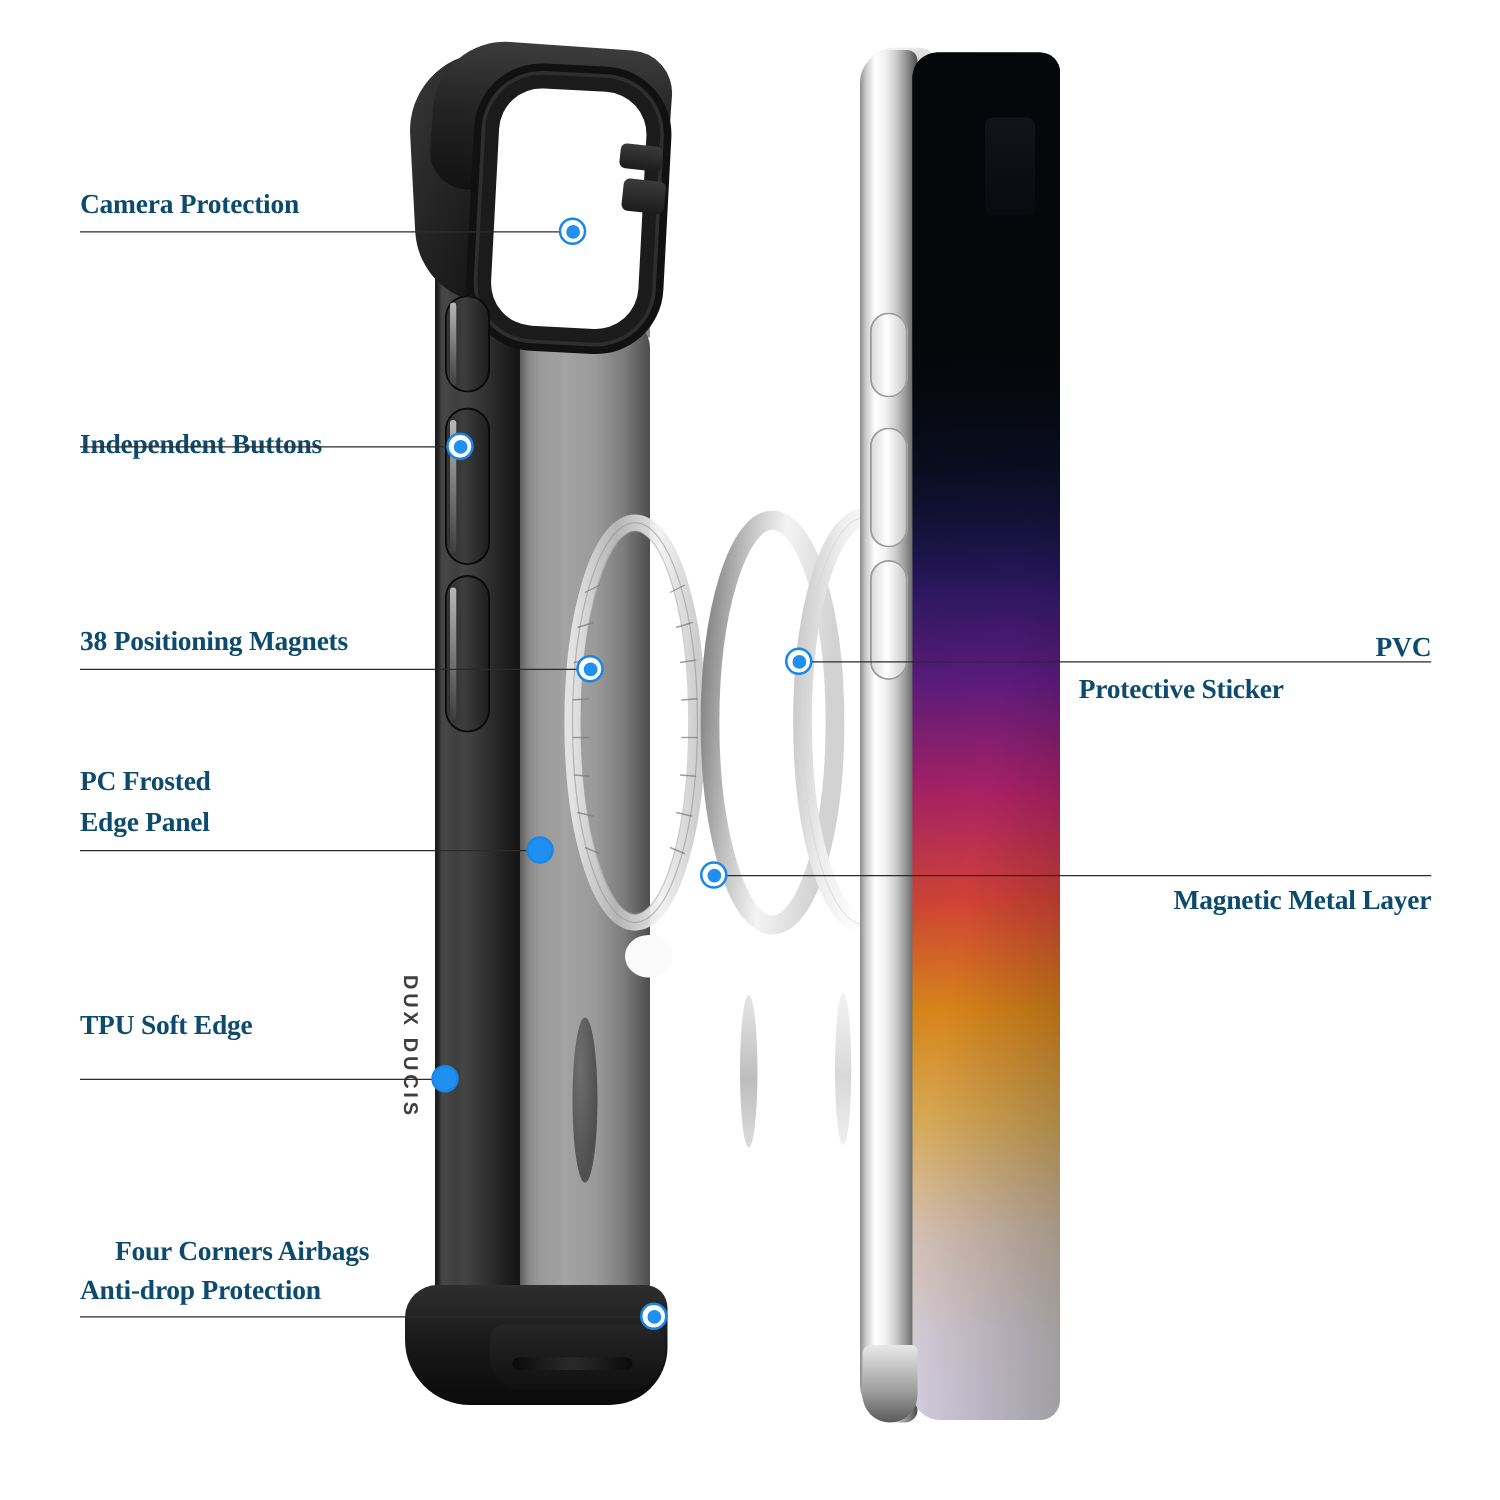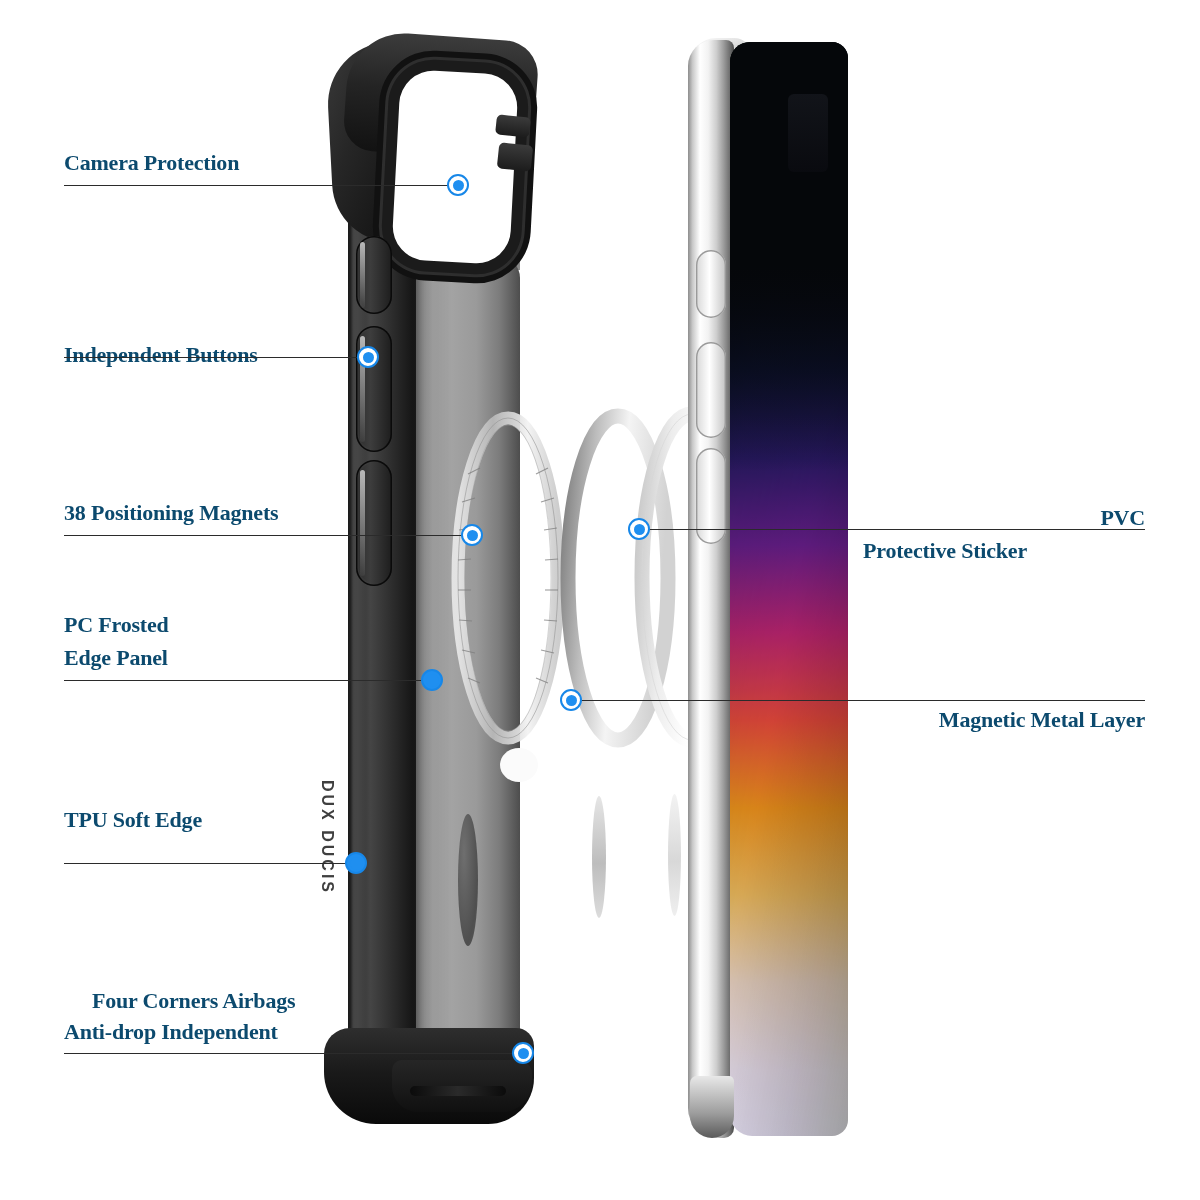--- a/index.html
+++ b/index.html
@@ -347,21 +347,21 @@
   </div>
 
   <div class="callout" style="left:0;top:0;">
     <div class="ctext" style="left:64px;top:792px;margin-top:13px;">TPU Soft Edge</div>
     <div class="cline" style="left:64px;top:863px;width:290px;"></div>
     <div class="dot solid" style="left:345px;top:852px;"></div>
   </div>
 
   <div class="callout" style="left:0;top:0;">
     <div class="ctext" style="left:64px;top:986px;margin-left:28px;">Four Corners Airbags</div>
-    <div class="ctext" style="left:64px;top:1017px;">Anti-drop Independent</div>
+    <div class="ctext" style="left:64px;top:1017px;">Anti-drop Protection</div>
     <div class="cline" style="left:64px;top:1053px;width:452px;"></div>
     <div class="dot" style="left:512px;top:1042px;"></div>
   </div>
 
   <div class="callout right" style="left:0;top:0;">
     <div class="ctext" style="left:745px;top:455px;width:400px;text-align:right;">PVC</div>
     <div class="ctext" style="left:745px;top:488px;width:400px;text-align:center;">Protective Sticker</div>
     <div class="cline" style="left:648px;top:529px;width:497px;"></div>
     <div class="dot" style="left:628px;top:518px;"></div>
   </div>

